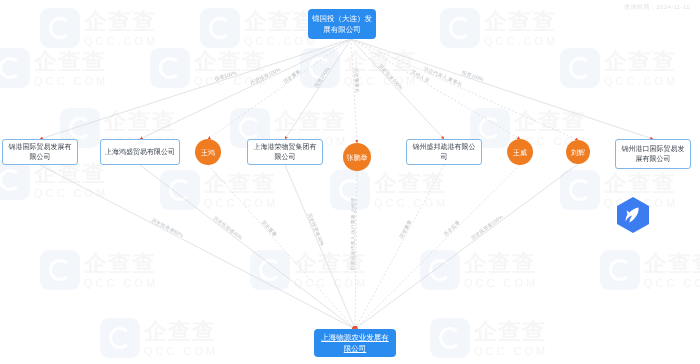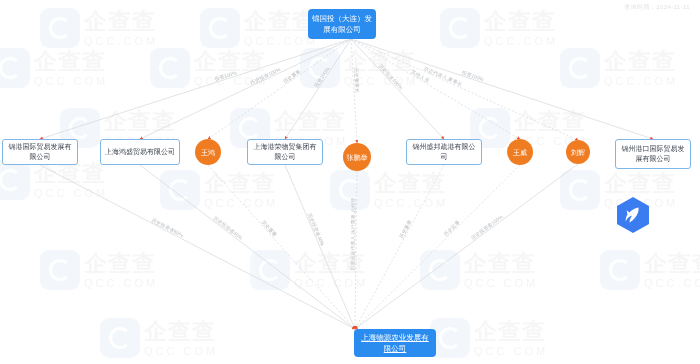--- a/index.html
+++ b/index.html
@@ -129,21 +129,20 @@
     line-height: 11px;
     text-align: center;
     display: flex;
     align-items: center;
     justify-content: center;
     padding: 3px 4px;
     box-sizing: border-box;
     font-weight: 500;
     text-decoration: underline;
     text-underline-offset: 1px;
-    margin-left: 40px;
   }
   .node-person {
     border-radius: 50%;
     background: #f07c22;
     color: #ffffff;
     font-size: 7px;
     line-height: 9px;
     text-align: center;
     display: flex;
     align-items: center;

